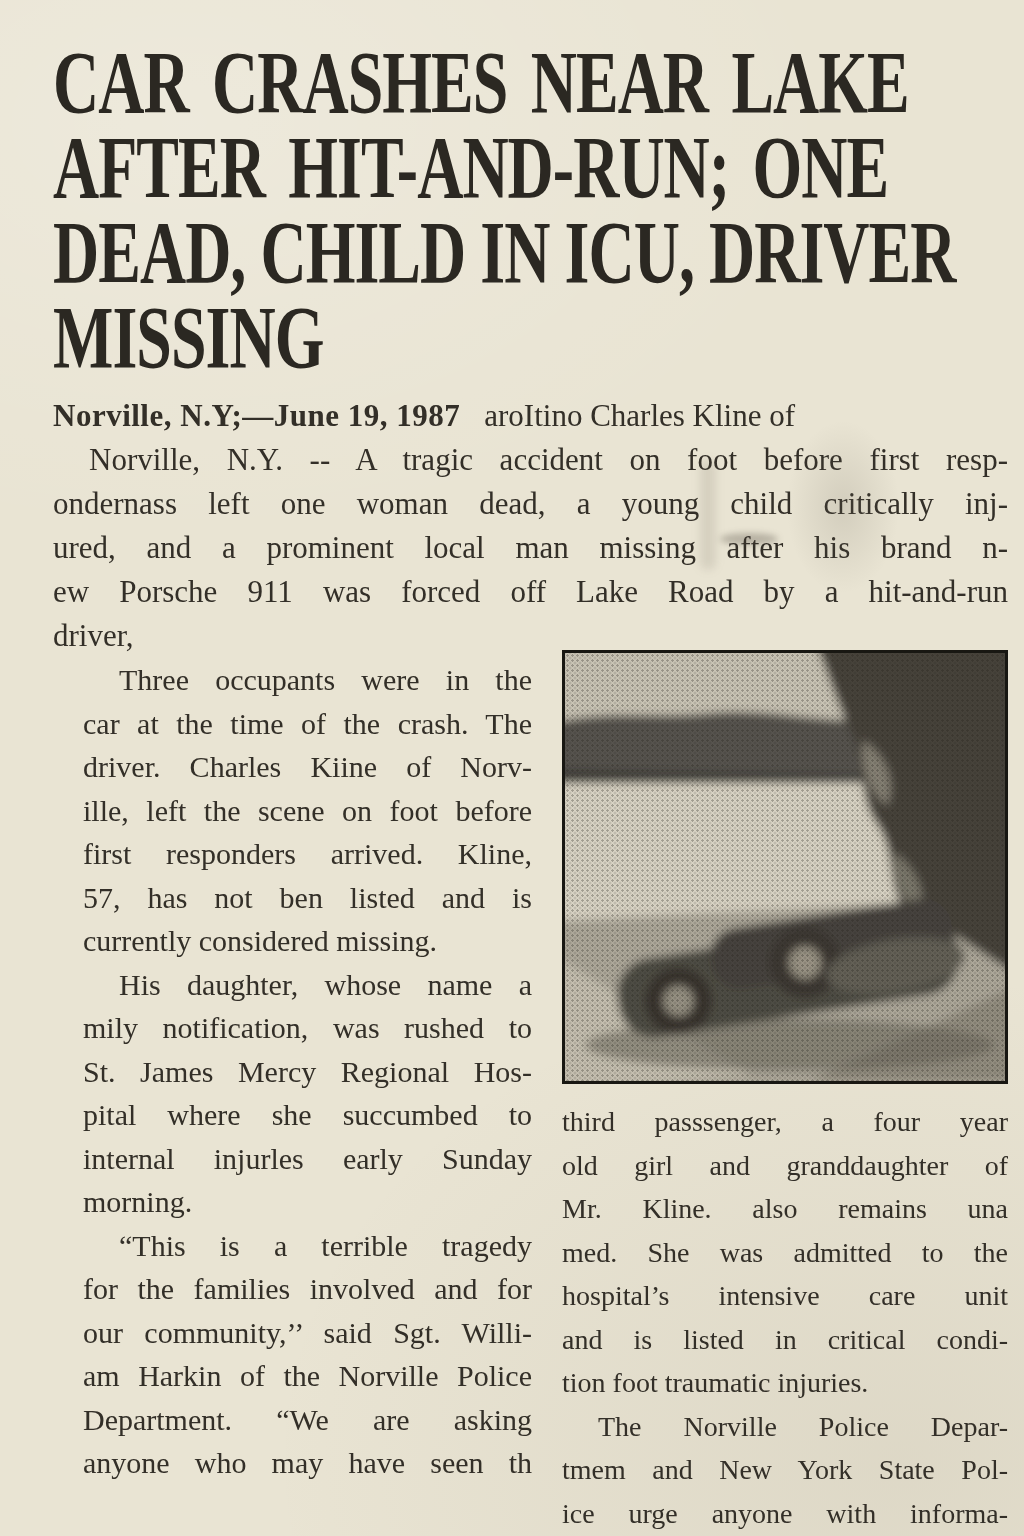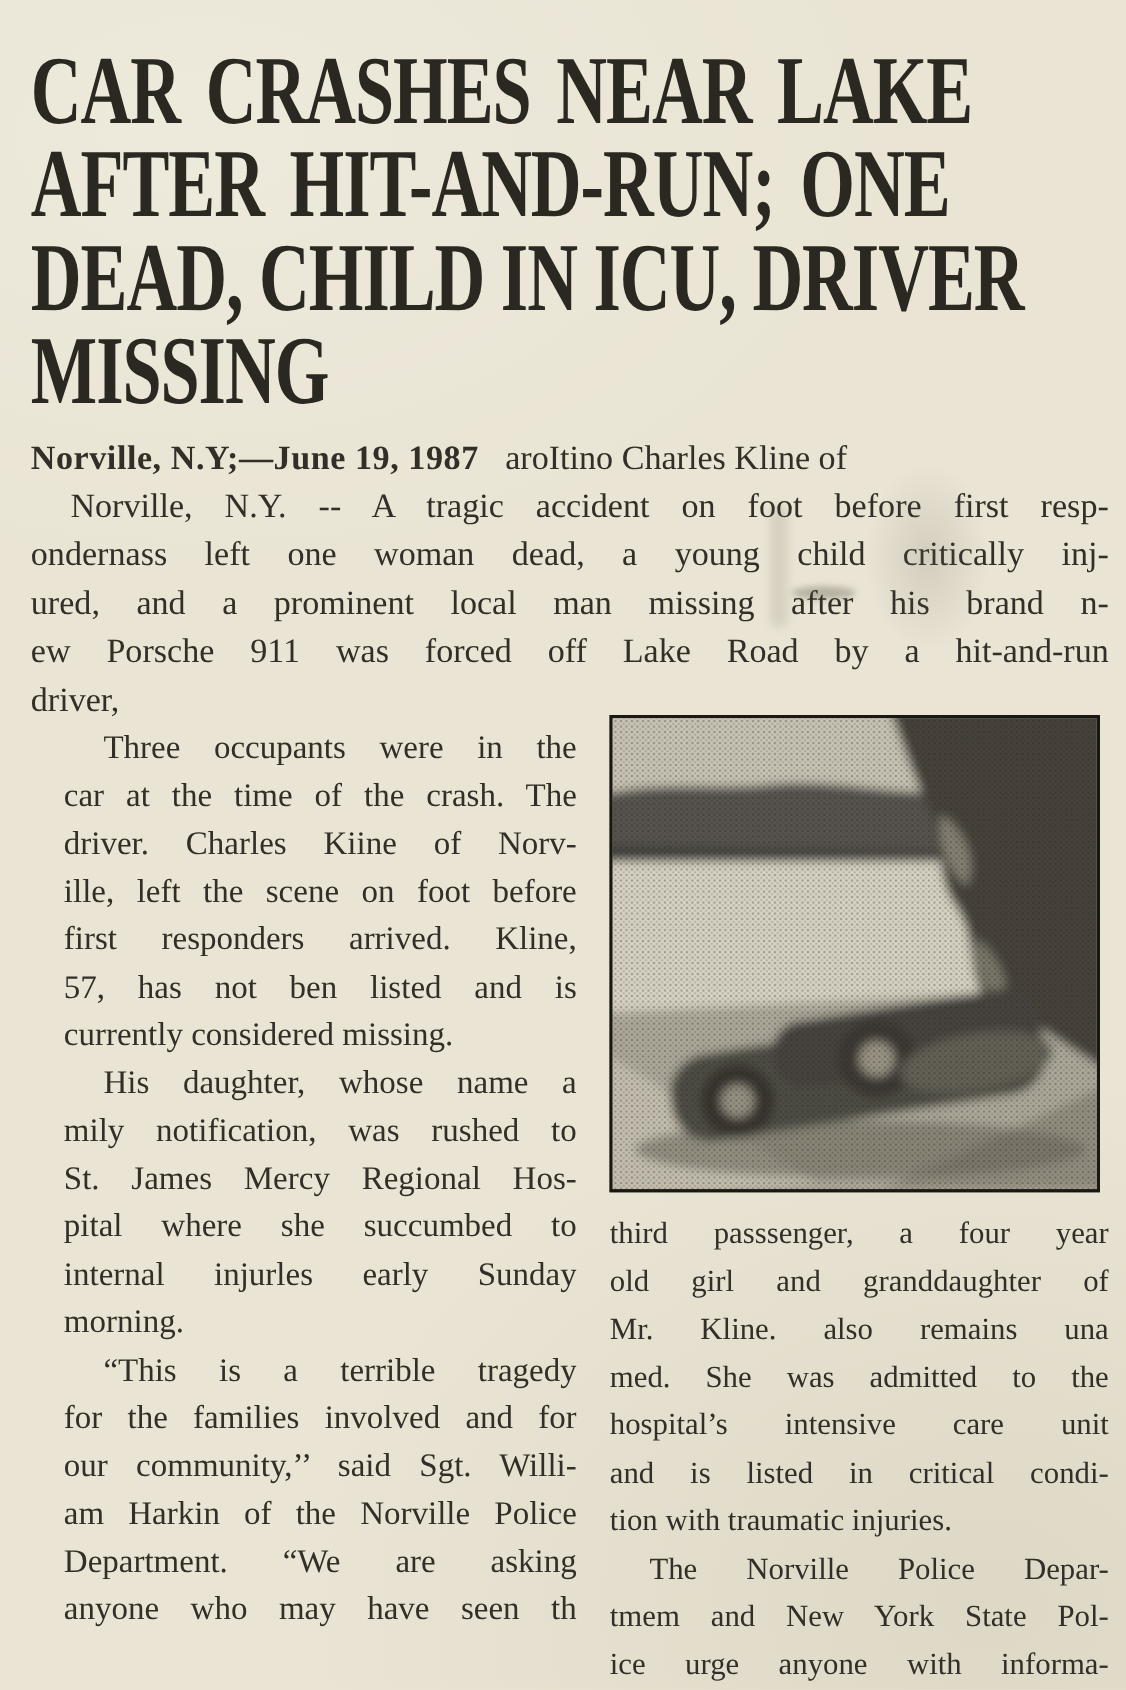--- a/index.html
+++ b/index.html
@@ -5,21 +5,21 @@
   html,body{margin:0;padding:0;}
   body{
     width:1024px;height:1536px;overflow:hidden;position:relative;
     font-family:"Liberation Serif","DejaVu Serif",serif;
     color:#332f28;
     background:
       radial-gradient(1100px 700px at 18% 8%, rgba(255,255,255,0.20), rgba(255,255,255,0) 60%),
       radial-gradient(900px 700px at 88% 95%, rgba(120,110,88,0.10), rgba(120,110,88,0) 70%),
       #e9e4d3;
   }
-  .page{padding:26px 16px 0 28px;position:relative;}
+  .page{padding:26px 16px 0 53px;position:relative;}
 
   
   .headline{margin:14px 0 0 0;font-weight:bold;color:#2b2822;font-size:68px;letter-spacing:-1px;}
   .hline{line-height:85px;height:85px;white-space:nowrap;transform:scale(0.94,1.30);transform-origin:left center;}
   .hline.wide{word-spacing:0.13em;}
 
   
   .dateline{margin-top:14px;font-size:31px;line-height:44px;height:44px;white-space:nowrap;}
   .dl-bold{font-weight:bold;letter-spacing:0.5px;}
   .dl-rest{margin-left:24px;}
@@ -139,21 +139,21 @@
         <div class="halftone"></div>
       </figure>
 
       <div class="rtext">
         <div class="line">third passsenger, a four year</div>
         <div class="line">old girl and granddaughter of</div>
         <div class="line">Mr. Kline. also remains una</div>
         <div class="line">med. She was admitted to the</div>
         <div class="line">hospital’s intensive care unit</div>
         <div class="line">and is listed in critical condi-</div>
-        <div class="line last">tion with traumatic injuries.</div>
+        <div class="line last">tion foot traumatic injuries.</div>
         <div class="line first">The Norville Police Depar-</div>
         <div class="line">tmem and New York State Pol-</div>
         <div class="line">ice urge anyone with informa-</div>
       </div>
 
     </div>
   </div>
 
   <div class="stain-a"></div>
   <div class="stain-b"></div>

